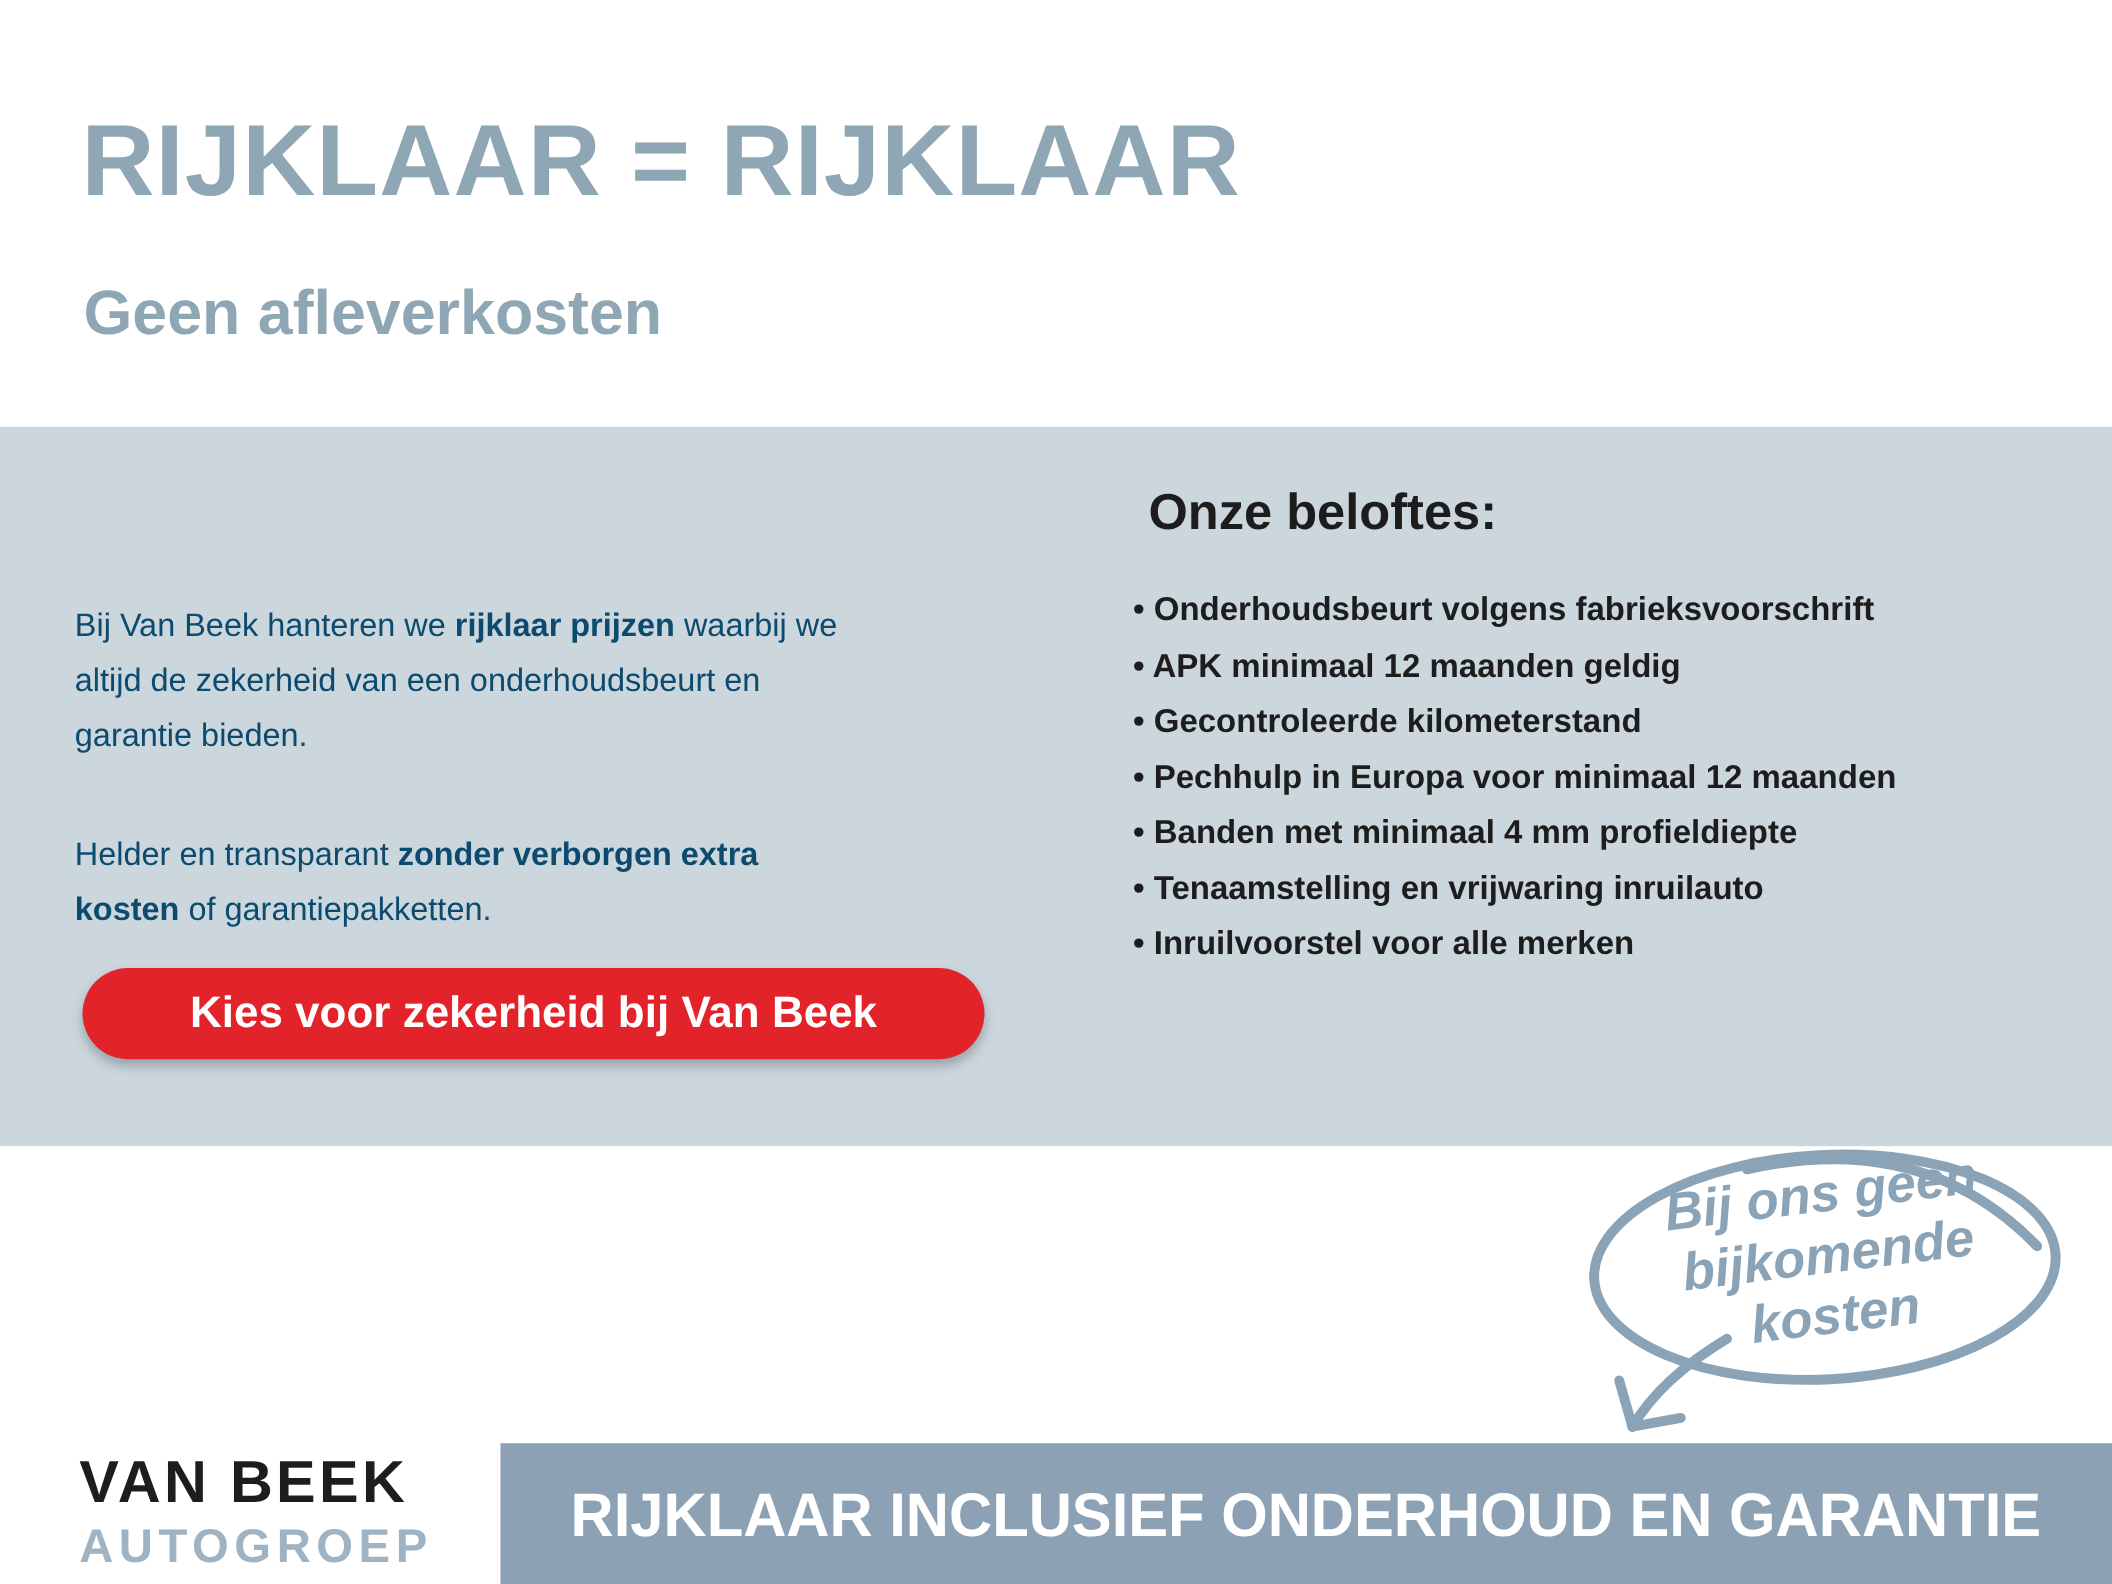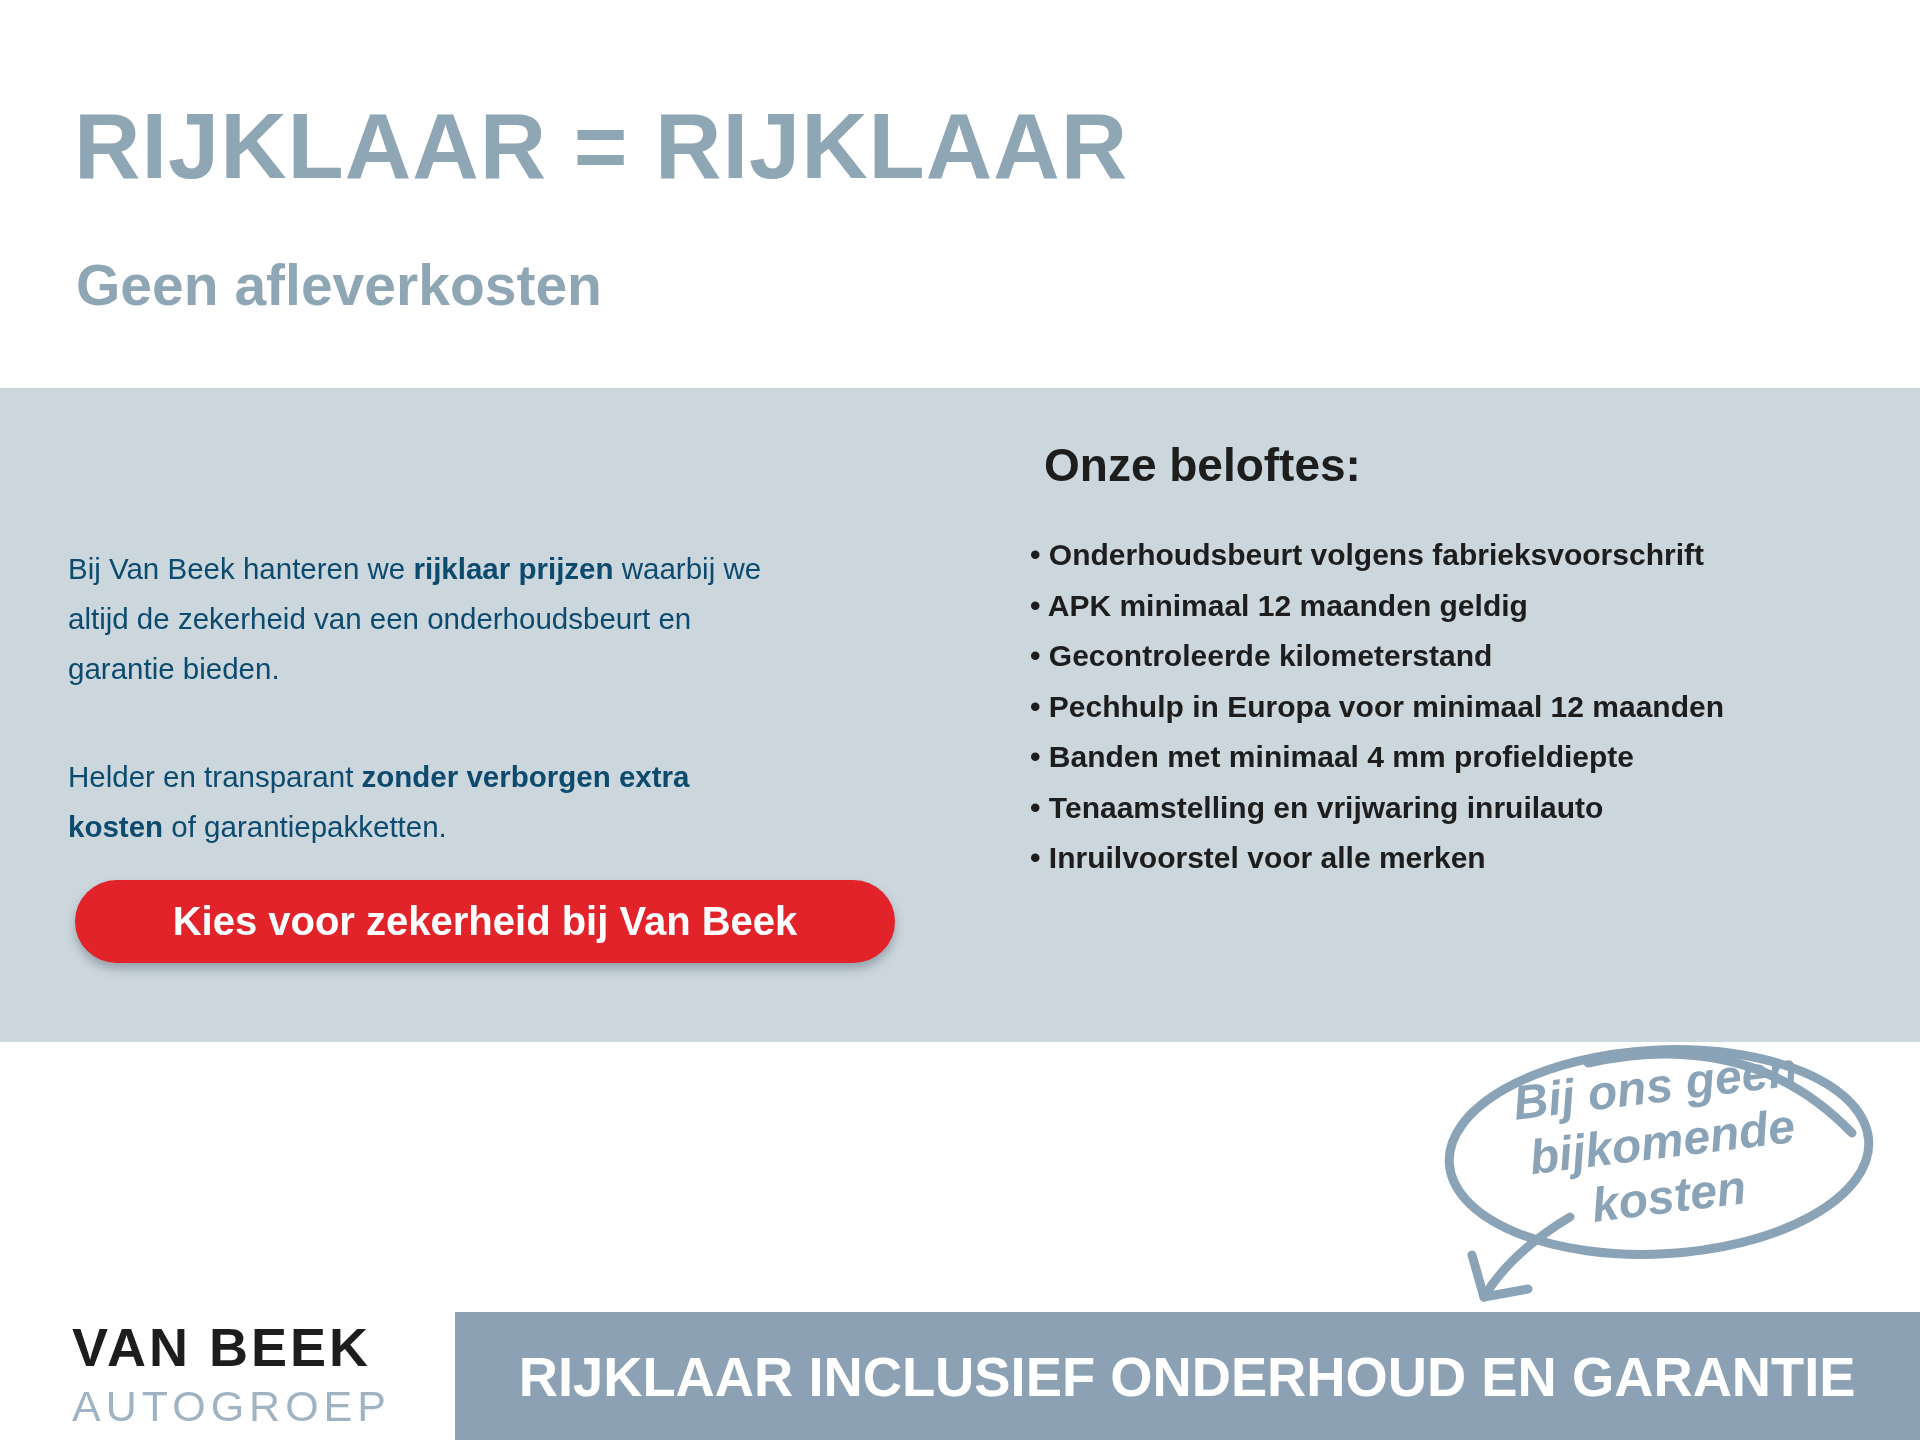--- a/index.html
+++ b/index.html
@@ -62,21 +62,21 @@
     font-size:48px;font-style:italic;font-weight:600;line-height:1.16;
     color:#8BA3B6;text-align:center;
   }
 
   
   .logo{position:absolute;left:72px;top:1316px;}
   .logo-top{
     font-size:54px;font-weight:800;letter-spacing:3px;color:#1d1d1d;white-space:nowrap;
   }
   .logo-bottom{
-    margin-top:4px;font-size:43px;font-weight:400;letter-spacing:5px;color:#9FB3C2;white-space:nowrap;
+    margin-top:4px;font-size:43px;font-weight:700;letter-spacing:5px;color:#9FB3C2;white-space:nowrap;
   }
   .banner{
     position:absolute;left:455px;top:1312px;width:1465px;height:128px;background:#8CA2B4;
     display:flex;align-items:center;justify-content:center;text-align:right;
   }
   .banner span{
     color:#ffffff;font-size:56px;font-weight:800;white-space:nowrap;letter-spacing:0px;
     transform:scaleX(.97);
   }
 </style>

